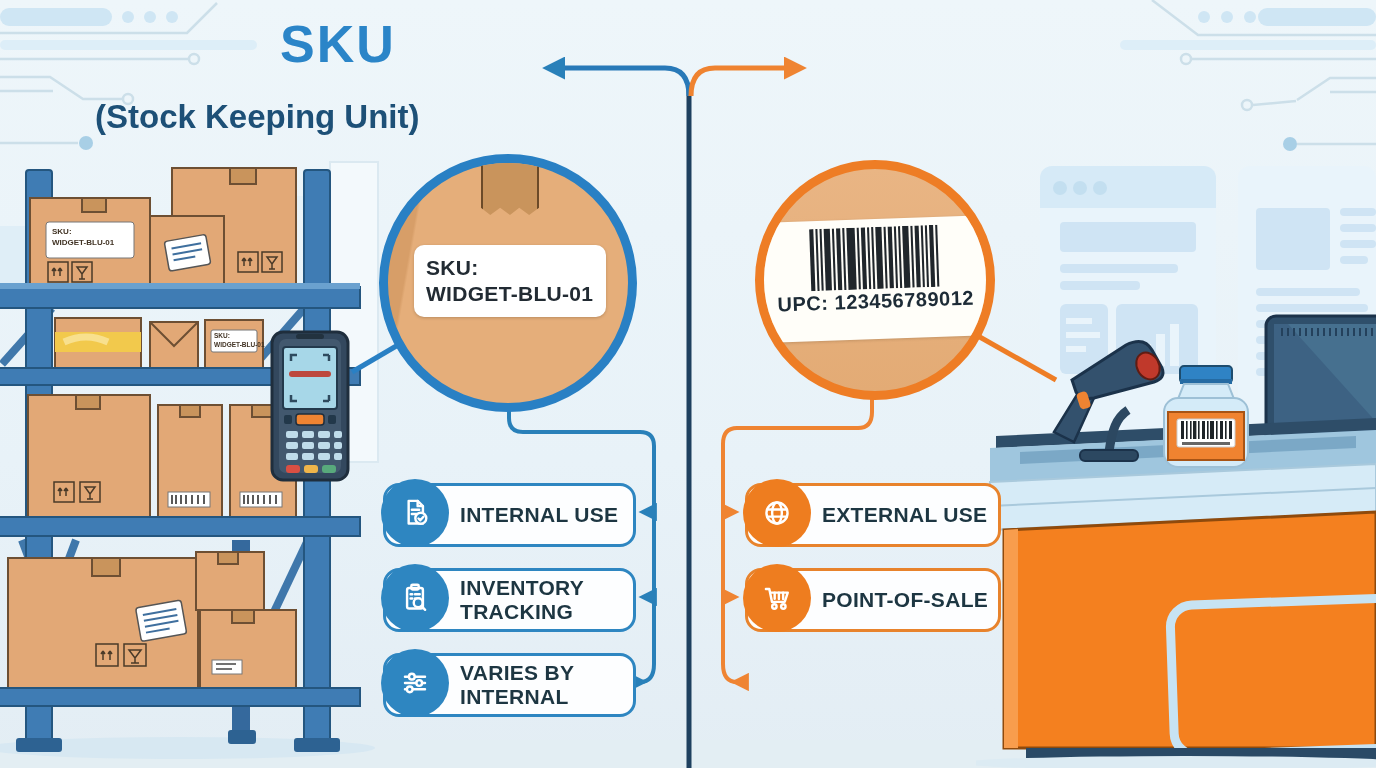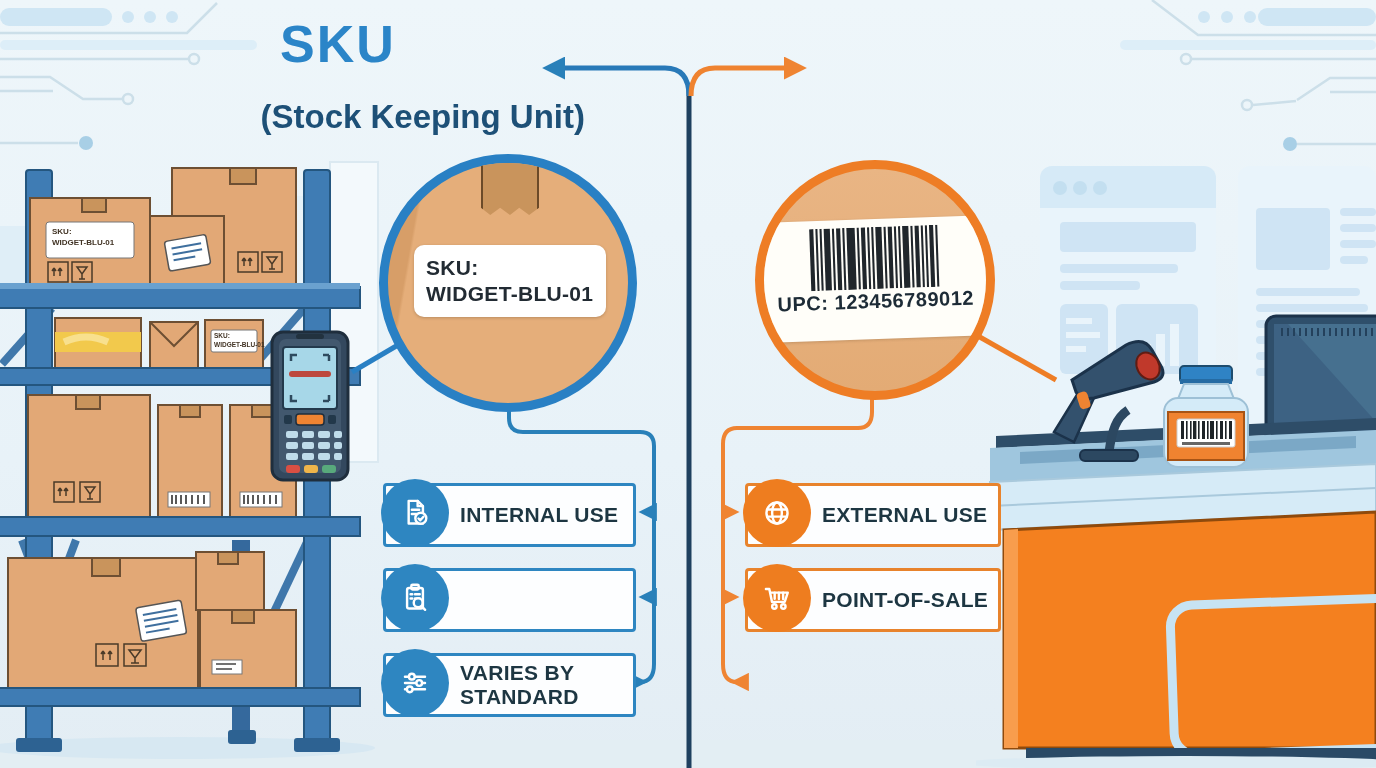--- a/index.html
+++ b/index.html
@@ -5,41 +5,41 @@
   html,body{margin:0;padding:0;background:#e9f3f8;}
   #canvas{position:relative;width:1376px;height:768px;overflow:hidden;
     background:linear-gradient(180deg,#eef6fa 0%,#e8f2f8 60%,#e3edf4 100%);
     font-family:"Liberation Sans",sans-serif;}
   .abs{position:absolute;}
   svg{display:block;}
   
   .title{position:absolute;text-align:center;font-weight:800;line-height:1;letter-spacing:2px;}
   .title.sku{left:158px;top:18px;width:360px;font-size:52px;color:#2b85c8;}
   .title.upc{left:852px;top:18px;width:360px;font-size:78px;color:#f5812e;}
-  .subtitle{position:absolute;text-align:right;font-weight:800;font-size:33px;line-height:1;}
+  .subtitle{position:absolute;text-align:left;font-weight:800;font-size:33px;line-height:1;}
   .subtitle.sku{left:95px;top:100px;width:490px;color:#1d5077;}
   .subtitle.upc{left:808px;top:100px;width:448px;color:#a9602f;}
   
   .mag{position:absolute;border-radius:50%;}
   .mag.sku{left:379px;top:154px;width:240px;height:240px;border:9px solid #2980c4;
     background:linear-gradient(100deg,#d79e68 0 13%,#e5ae7a 14%);overflow:hidden;}
   .mag.upc{left:755px;top:160px;width:222px;height:222px;border:9px solid #ee7d25;
     background:linear-gradient(180deg,#e9b584 0%,#e3ab75 100%);overflow:hidden;}
   .tape{position:absolute;left:50%;margin-left:-27px;top:-2px;width:54px;height:58px;
     background:#c9945c;border:2px solid #6b4a28;border-top:none;
     clip-path:polygon(0 0,100% 0,100% 78%,83% 90%,66% 78%,50% 90%,33% 78%,16% 90%,0 78%);}
   .sku-label{position:absolute;left:26px;top:82px;width:168px;background:#ffffff;border-radius:10px;
     padding:10px 12px;box-shadow:0 1px 3px rgba(60,40,20,.25);}
   .sku-label div{font-size:21px;line-height:26px;font-weight:800;color:#222b33;letter-spacing:.3px;}
   .upc-band{position:absolute;left:-12px;right:-12px;top:50px;height:120px;background:#fffef9;
     transform:rotate(-2deg);box-shadow:0 1px 3px rgba(60,40,20,.2);}
   .upc-band svg{margin:8px auto 0 auto;}
   .upc-text{text-align:center;font-size:20px;font-weight:800;color:#1d2b36;margin-top:1px;letter-spacing:.5px;}
   
-  .pill{position:absolute;height:58px;background:#fdfeff;border-radius:4px;display:flex;align-items:center;}
+  .pill{position:absolute;height:58px;background:#fdfeff;border-radius:16px;display:flex;align-items:center;}
   .pill.blue{border:3px solid #2e86c1;width:247px;}
   .pill.orange{border:3px solid #e8832c;width:250px;}
   .badge{position:absolute;left:-5px;top:-7px;width:68px;height:68px;border-radius:50%;
     display:flex;align-items:center;justify-content:center;}
   .badge.blue{background:#2e86c1;}
   .badge.orange{background:#ee7d1f;}
   .pill .label{margin-left:74px;font-size:21px;font-weight:800;color:#1d3642;line-height:1.12;letter-spacing:.3px;}
 </style>
 </head>
 <body>
@@ -407,32 +407,33 @@
   <div class="pill blue" style="left:383px;top:568px">
     <div class="badge blue">
       <svg width="38" height="38" viewBox="0 0 36 36" fill="none" stroke="#fff" stroke-width="2.3" stroke-linecap="round" stroke-linejoin="round">
         <rect x="10.5" y="8.5" width="15" height="19.5" rx="2"></rect>
           <rect x="14.5" y="5.5" width="7" height="4.5" rx="1.2"></rect>
         <path d="M13.8 14.5 h1.6 M18 14.5 h4.5 M13.8 18.5 h1.6 M18 18.5 h4.5"></path>
         <circle cx="21" cy="22.5" r="4.2" fill="#2e86c1"></circle>
           <path d="M24.2 25.8 l3.4 3.4"></path>
       </svg>
     </div>
+    <div class="label">INVENTORY TRACKING</div>
   </div>
 
   <div class="pill blue" style="left:383px;top:653px">
     <div class="badge blue">
       <svg width="38" height="38" viewBox="0 0 36 36" fill="none" stroke="#fff" stroke-width="2.3" stroke-linecap="round" stroke-linejoin="round">
         <path d="M8.5 12 H27.5 M8.5 18 H27.5 M8.5 24 H27.5"></path>
         <circle cx="15" cy="12" r="2.7" fill="#2e86c1"></circle>
           <circle cx="22" cy="18" r="2.7" fill="#2e86c1"></circle>
           <circle cx="13" cy="24" r="2.7" fill="#2e86c1"></circle>
       </svg>
     </div>
-    <div class="label">VARIES BY STANDARD</div>
+    <div class="label">VARIES BY INTERNAL</div>
   </div>
 
   <div class="pill orange" style="left:745px;top:483px">
     <div class="badge orange">
       <svg width="38" height="38" viewBox="0 0 36 36" fill="none" stroke="#fff" stroke-width="2.3" stroke-linecap="round">
         <circle cx="18" cy="18" r="10"></circle>
           <ellipse cx="18" cy="18" rx="4.6" ry="10"></ellipse>
           <path d="M8.6 14.6 H27.4 M8.6 21.4 H27.4"></path>
       </svg>
     </div>

